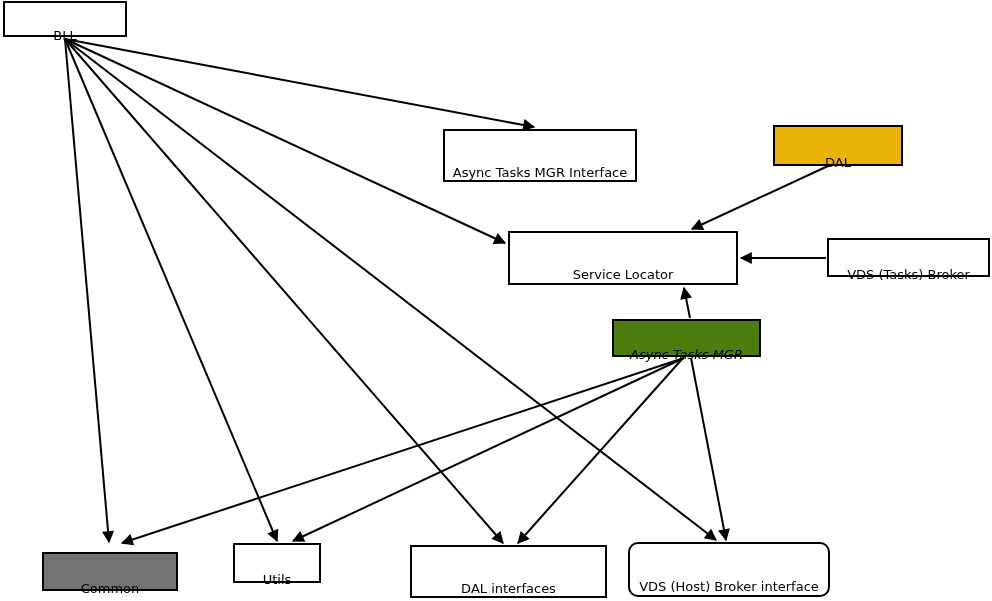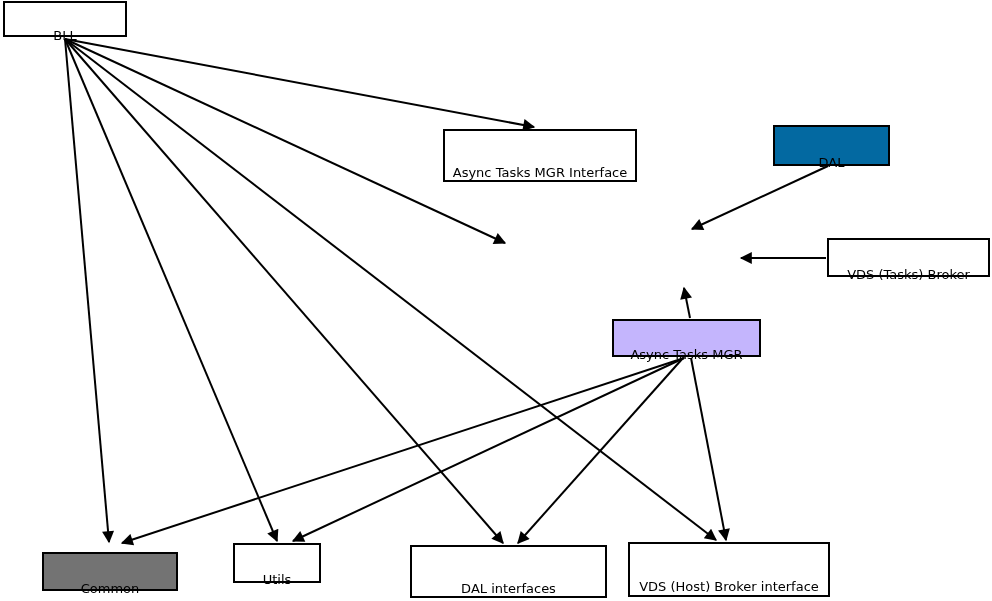--- a/index.html
+++ b/index.html
@@ -68,35 +68,38 @@
         <line x1="691" y1="358" x2="726" y2="540" stroke="#000000" stroke-width="2" marker-end="url(#arrowhead)"></line>
       </g>
   </svg>
 
   <div class="node" style="left: 3px; top: 1px; width: 124px; height: 36px; background: rgb(255, 255, 255); border-color: rgb(0, 0, 0); color: rgb(0, 0, 0);">
     <span>BLL</span>
   </div>
   <div class="node" style="left: 443px; top: 129px; width: 194px; height: 53px; background: rgb(255, 255, 255); border-color: rgb(0, 0, 0); color: rgb(0, 0, 0);">
     <span>Async Tasks MGR Interface</span>
   </div>
-  <div class="node" style="left: 773px; top: 125px; width: 117px; height: 41px; background: #0369a1; border-color: rgb(0, 0, 0); color: rgb(0, 0, 0);">
+  <div class="node" style="left: 773px; top: 125px; width: 130px; height: 41px; background: #eab308; border-color: rgb(0, 0, 0); color: rgb(0, 0, 0);">
     <span>DAL</span>
+  </div>
+  <div class="node" style="left: 508px; top: 231px; width: 230px; height: 54px; background: rgb(255, 255, 255); border-color: rgb(0, 0, 0); color: rgb(0, 0, 0);">
+    <span>Service Locator</span>
   </div>
   <div class="node" style="left: 827px; top: 238px; width: 163px; height: 39px; background: rgb(255, 255, 255); border-color: rgb(0, 0, 0); color: rgb(0, 0, 0);">
     <span>VDS (Tasks) Broker</span>
   </div>
-  <div class="node" style="left: 612px; top: 319px; width: 149px; height: 38px; background: #c4b5fd; border-color: rgb(0, 0, 0); color: rgb(0, 0, 0);">
+  <div class="node" style="left: 612px; top: 319px; width: 149px; height: 38px; background: #4d7c0f; border-color: rgb(0, 0, 0); color: rgb(0, 0, 0); font-style: italic;">
     <span>Async Tasks MGR</span>
   </div>
   <div class="node" style="left: 42px; top: 552px; width: 136px; height: 39px; background: #737373; border-color: rgb(0, 0, 0); color: rgb(0, 0, 0); align-items: center;">
     <span>Common</span>
   </div>
   <div class="node" style="left: 233px; top: 543px; width: 88px; height: 40px; background: rgb(255, 255, 255); border-color: rgb(0, 0, 0); color: rgb(0, 0, 0);">
     <span>Utils</span>
   </div>
   <div class="node" style="left: 410px; top: 545px; width: 197px; height: 53px; background: rgb(255, 255, 255); border-color: rgb(0, 0, 0); color: rgb(0, 0, 0);">
     <span>DAL interfaces</span>
   </div>
-  <div class="node" style="left: 628px; top: 542px; width: 202px; height: 55px; background: rgb(255, 255, 255); border-color: rgb(0, 0, 0); color: rgb(0, 0, 0);">
+  <div class="node" style="left: 628px; top: 542px; width: 202px; height: 55px; background: rgb(255, 255, 255); border-color: rgb(0, 0, 0); color: rgb(0, 0, 0); border-radius: 10px;">
     <span>VDS (Host) Broker interface</span>
   </div>
 
 </div>
 
 </body></html>

